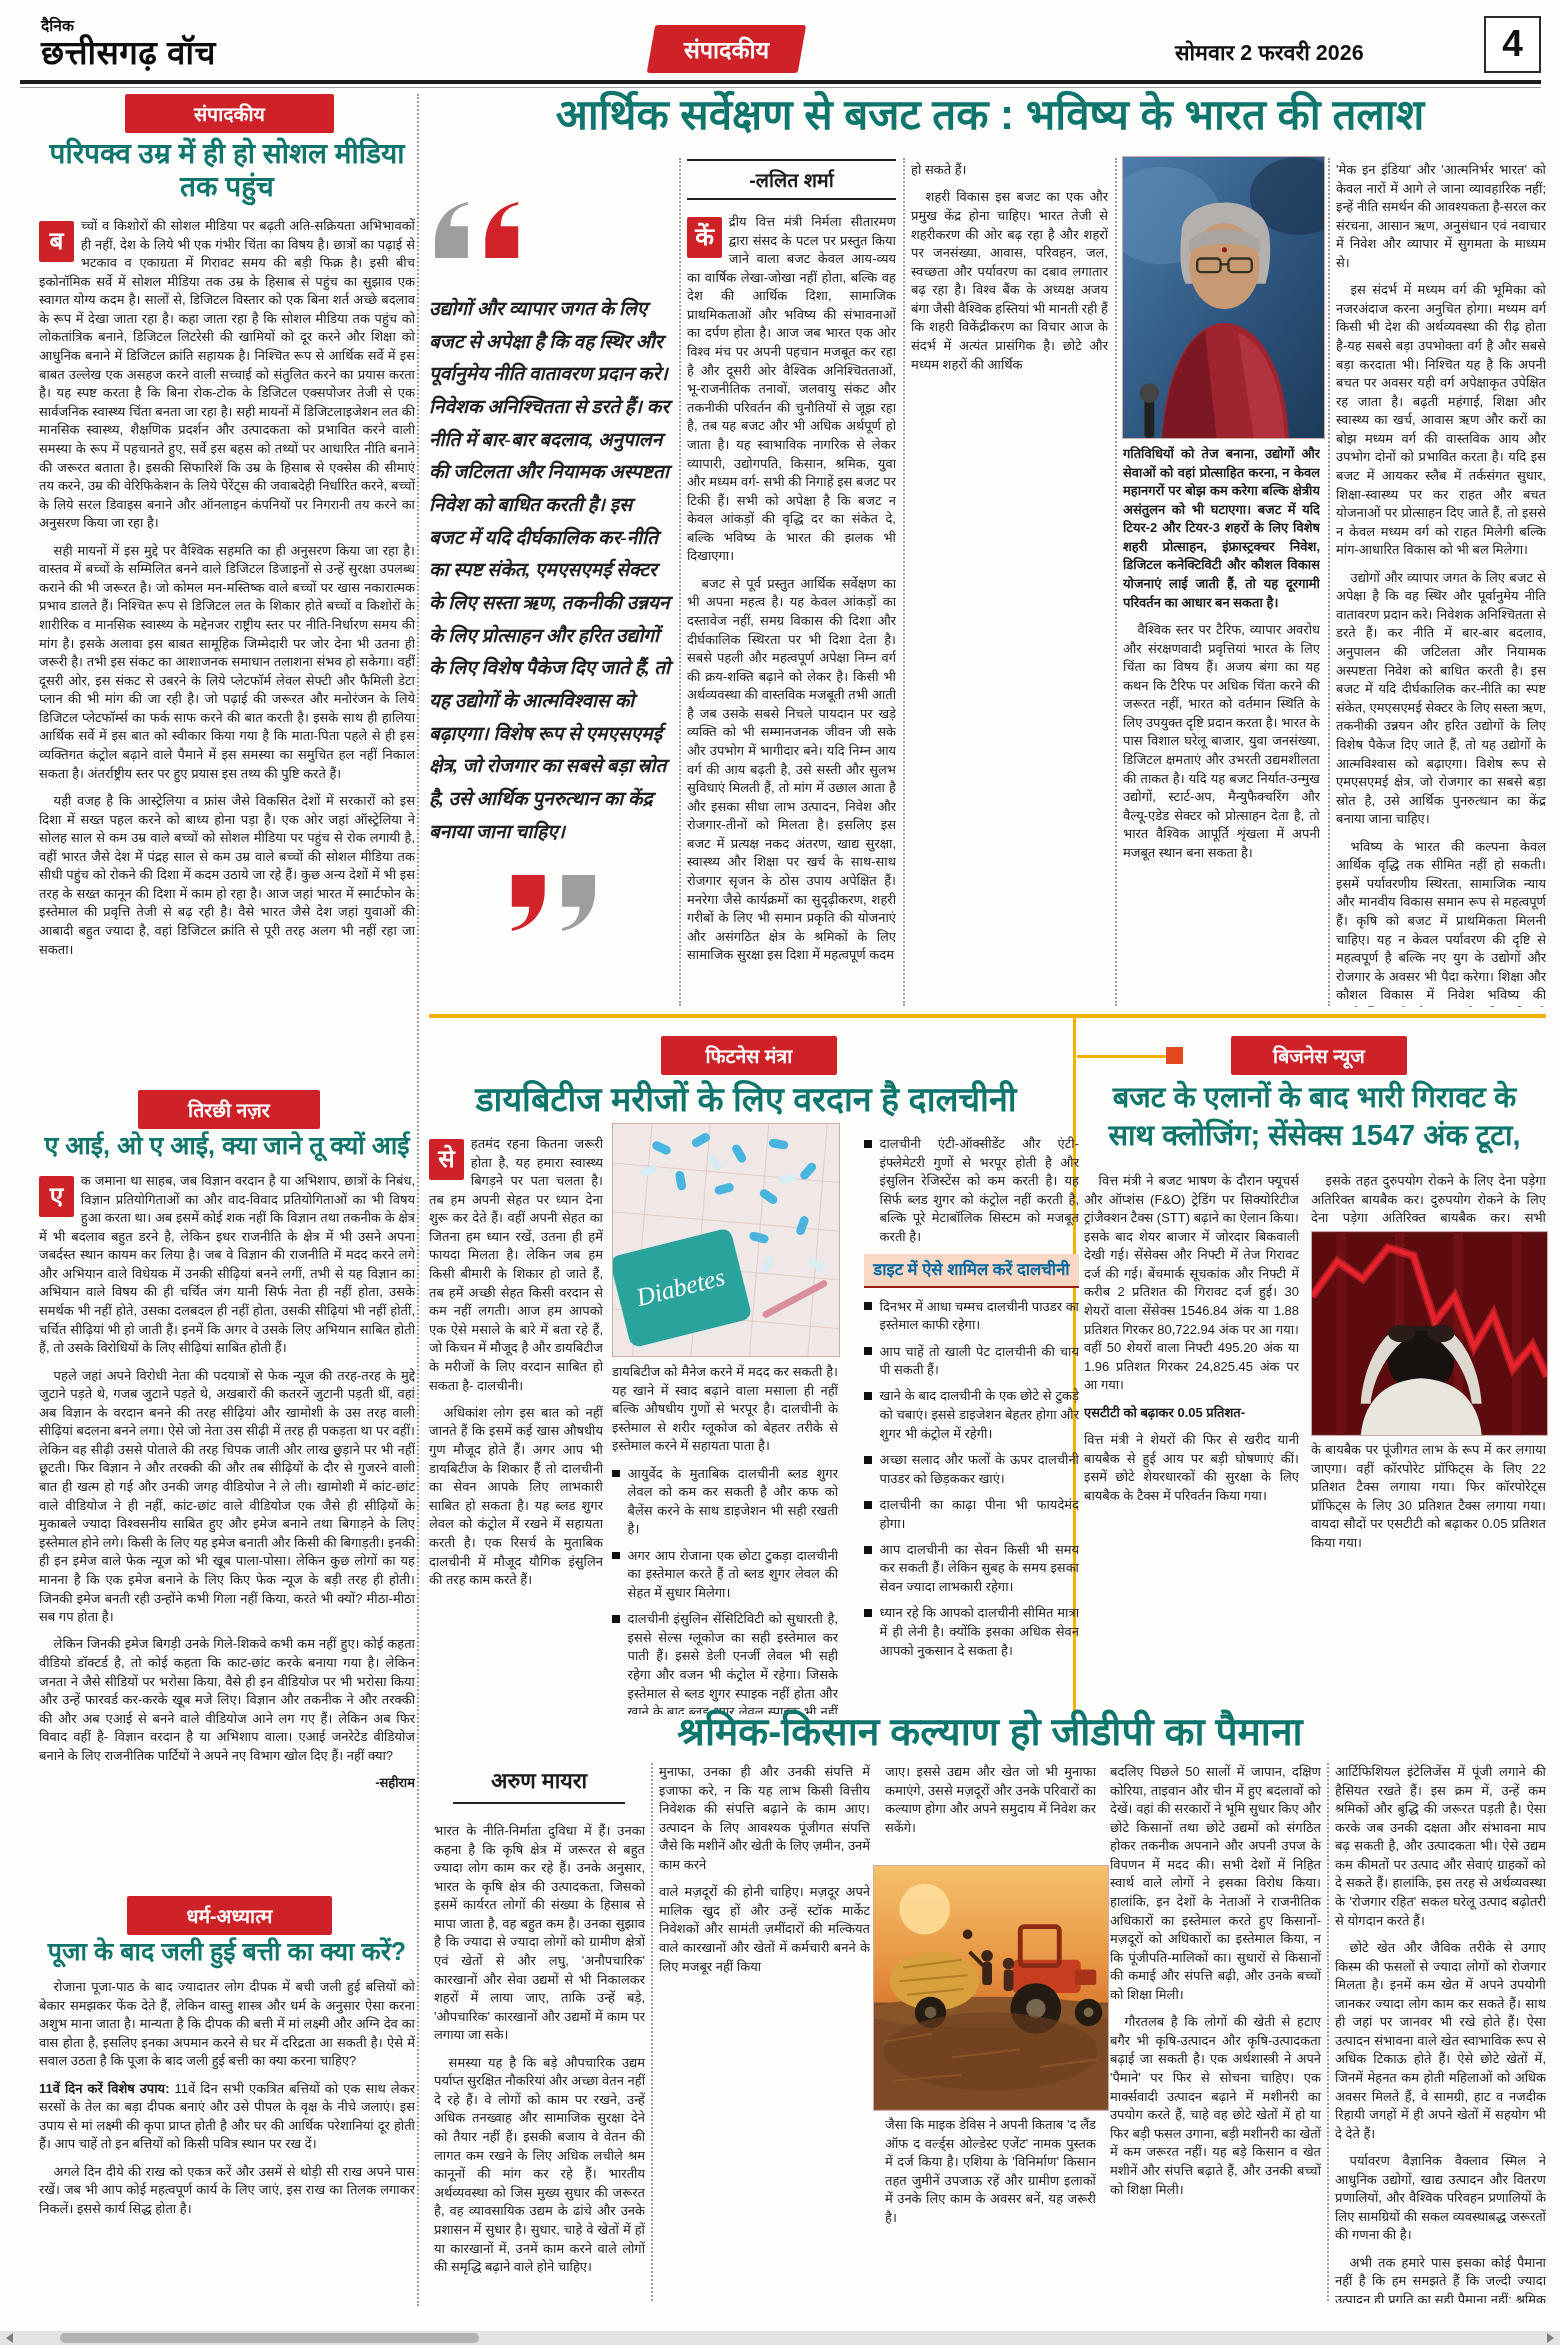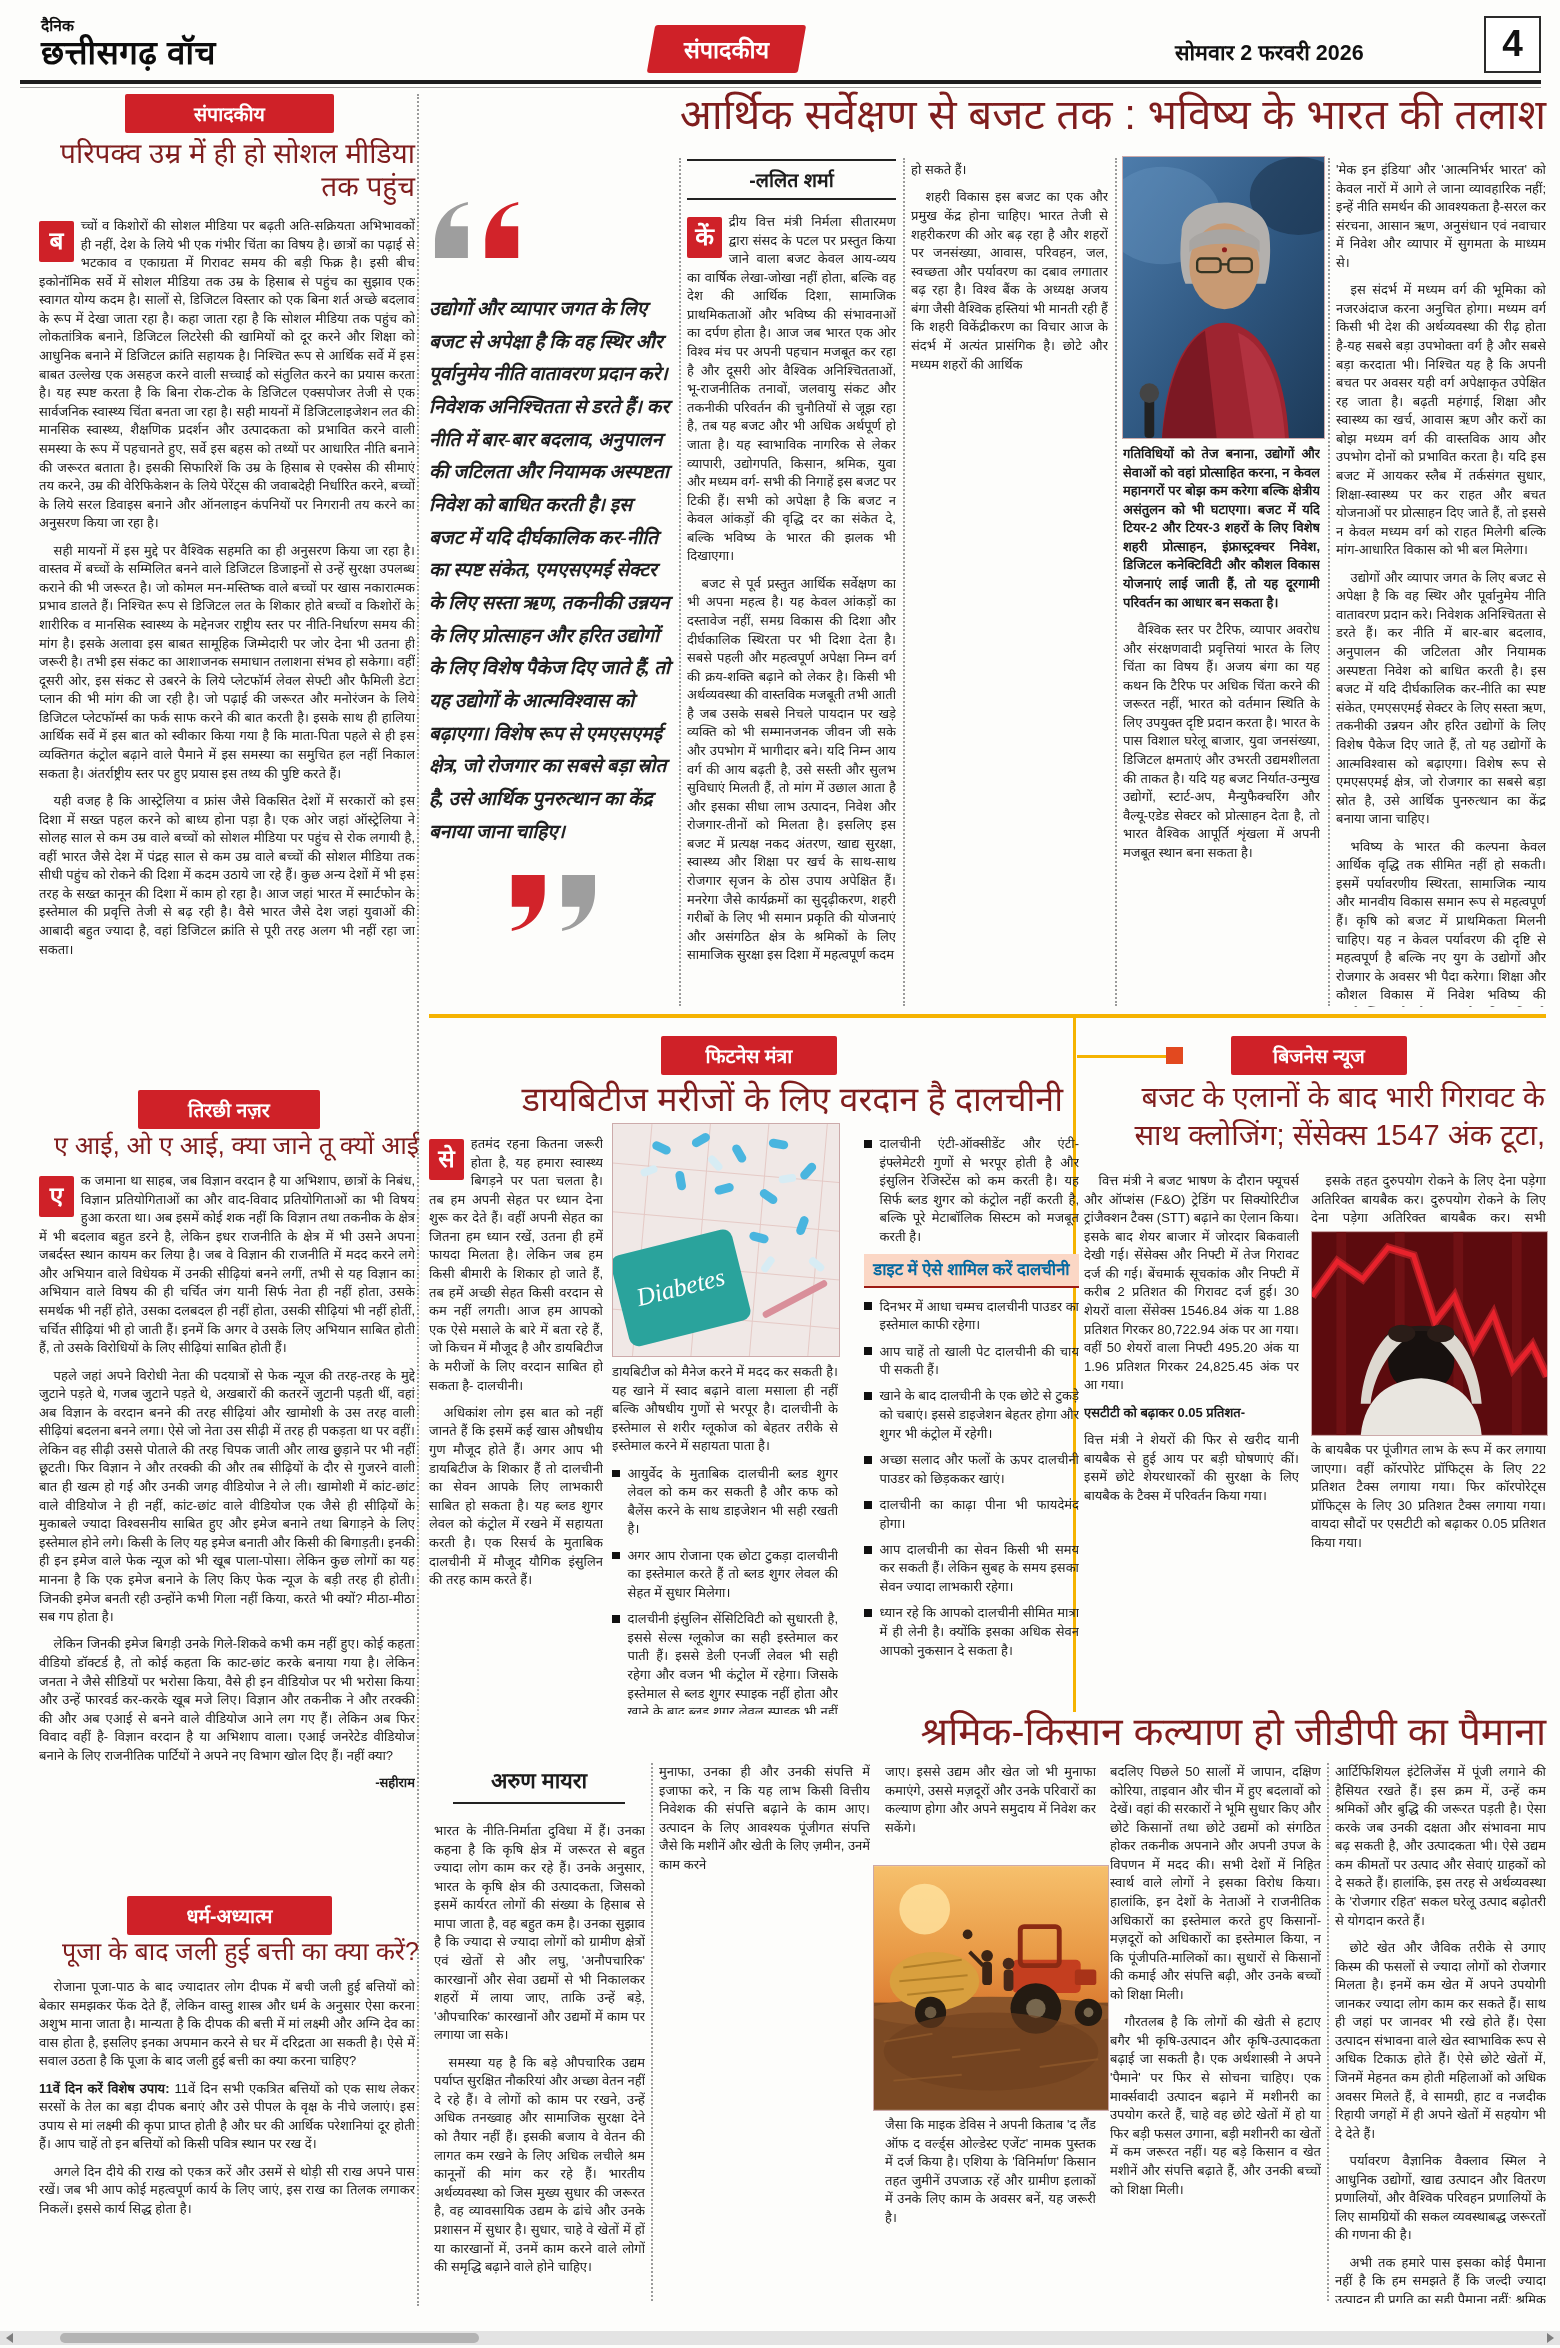--- a/index.html
+++ b/index.html
@@ -11,21 +11,21 @@
   .masthead-title{font-size:33px;font-weight:900;color:#0c0c0c;letter-spacing:0.5px;line-height:1;}
   .m-badge{background:#cf2128;color:#fff;font-weight:800;font-size:23.4px;padding:7.8px 33px;transform:skewX(-10deg);border-radius:2.9px;}
   .m-badge span{display:inline-block;transform:skewX(10deg);}
   .date{font-size:21.5px;font-weight:700;color:#111;}
   .pagebox{width:53px;height:53px;border:2.4px solid #2b2b2b;display:flex;align-items:center;justify-content:center;
            font-size:37px;font-weight:900;color:#111;background:#fff;}
   .hrule{background:#1d1d1d;height:3.9px;}
   .hrule2{background:#9a9a9a;height:1px;}
   
   .badge{background:#cf2128;color:#fff;font-weight:800;font-size:19.5px;text-align:center;padding:5.9px 3.9px;border-radius:2px;}
-  .hl{font-weight:400;color:#7f1d1d;text-align:right;line-height:1.18;font-family:"Liberation Sans","DejaVu Sans",sans-serif;}
+  .hl{font-weight:700;color:#0f766e;text-align:center;line-height:1.18;font-family:"Liberation Sans","DejaVu Sans",sans-serif;}
   
   .col{text-align:justify;font-size:13px;line-height:1.43;color:#1b1b1b;overflow:hidden;}
   .col p{margin:0 0 8.8px 0;}
   .col p.ind{text-indent:14.6px;}
   .dropcap{float:left;background:#cf2128;color:#fff;font-weight:800;font-size:24.4px;
            width:35px;height:41px;display:flex;align-items:center;justify-content:center;
            margin:3.9px 6.8px 2px 0;border-radius:2px;}
   .sig{text-align:right;font-weight:800;}
   .bold{font-weight:700;}
   ul.sq{list-style:none;margin:0;padding:0;}
@@ -301,20 +301,21 @@
   <div class="abs vdash" style="left:1327px;top:1763px;height:538px;"></div>
 
   <div class="abs byline2" style="left:453px;top:1765px;width:172px;">अरुण मायरा</div>
   <div class="abs col" style="left:434px;top:1822px;width:211px;height:482px;">
     <p>भारत के नीति-निर्माता दुविधा में हैं। उनका कहना है कि कृषि क्षेत्र में जरूरत से बहुत ज्यादा लोग काम कर रहे हैं। उनके अनुसार, भारत के कृषि क्षेत्र की उत्पादकता, जिसको इसमें कार्यरत लोगों की संख्या के हिसाब से मापा जाता है, वह बहुत कम है। उनका सुझाव है कि ज्यादा से ज्यादा लोगों को ग्रामीण क्षेत्रों एवं खेतों से और लघु, 'अनौपचारिक' कारखानों और सेवा उद्यमों से भी निकालकर शहरों में लाया जाए, ताकि उन्हें बड़े, 'औपचारिक' कारखानों और उद्यमों में काम पर लगाया जा सके।</p>
     <p class="ind">समस्या यह है कि बड़े औपचारिक उद्यम पर्याप्त सुरक्षित नौकरियां और अच्छा वेतन नहीं दे रहे हैं। वे लोगों को काम पर रखने, उन्हें अधिक तनख्वाह और सामाजिक सुरक्षा देने को तैयार नहीं हैं। इसकी बजाय वे वेतन की लागत कम रखने के लिए अधिक लचीले श्रम कानूनों की मांग कर रहे हैं। भारतीय अर्थव्यवस्था को जिस मुख्य सुधार की जरूरत है, वह व्यावसायिक उद्यम के ढांचे और उनके प्रशासन में सुधार है। सुधार, चाहे वे खेतों में हों या कारखानों में, उनमें काम करने वाले लोगों की समृद्धि बढ़ाने वाले होने चाहिए।</p>
   </div>
 
   <div class="abs col" style="left:659px;top:1763px;width:211px;height:540px;">
     <p>मुनाफा, उनका ही और उनकी संपत्ति में इजाफा करे, न कि यह लाभ किसी वित्तीय निवेशक की संपत्ति बढ़ाने के काम आए। उत्पादन के लिए आवश्यक पूंजीगत संपत्ति जैसे कि मशीनें और खेती के लिए ज़मीन, उनमें काम करने</p>
+    <p>वाले मज़दूरों की होनी चाहिए। मज़दूर अपने मालिक खुद हों और उन्हें स्टॉक मार्केट निवेशकों और सामंती ज़मींदारों की मल्कियत वाले कारखानों और खेतों में कर्मचारी बनने के लिए मजबूर नहीं किया</p>
   </div>
 
   <div class="abs col" style="left:885px;top:1763px;width:211px;height:98px;">
     <p>जाए। इससे उद्यम और खेत जो भी मुनाफा कमाएंगे, उससे मज़दूरों और उनके परिवारों का कल्याण होगा और अपने समुदाय में निवेश कर सकेंगे।</p>
   </div>
 
   <div class="abs photo" style="left:873px;top:1865px;width:234px;height:244px;">
     <svg width="234" height="244" viewBox="0 0 240 250">
       <defs>
         <linearGradient id="sky" x1="0" y1="0" x2="0" y2="1">

